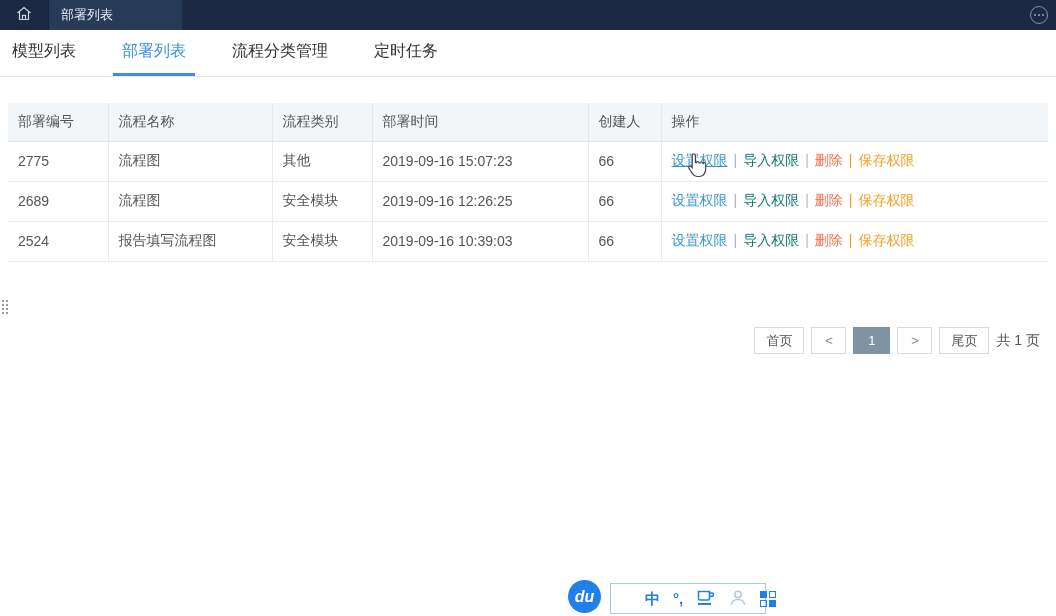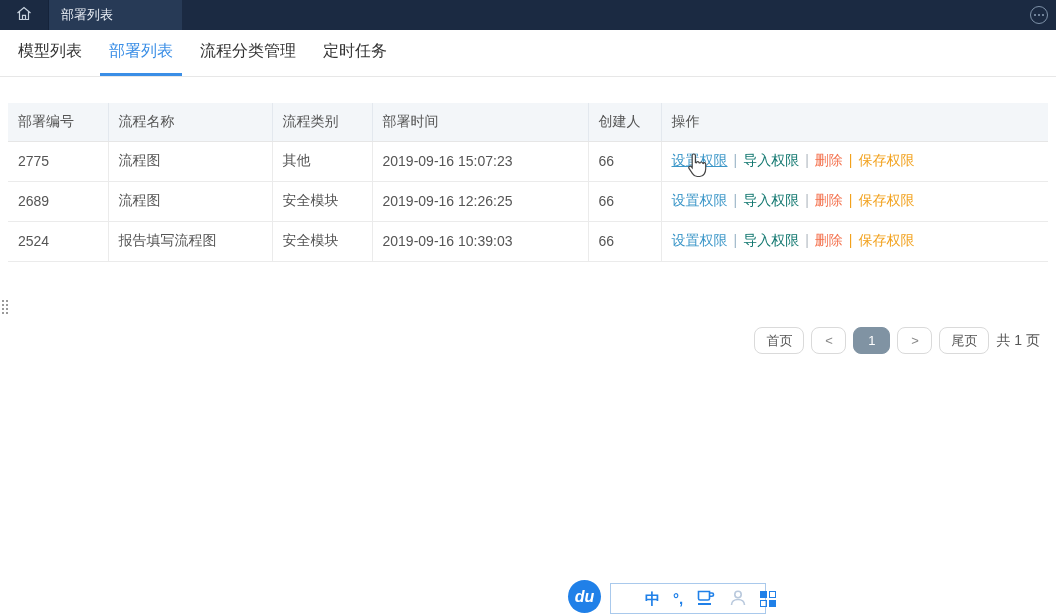--- a/index.html
+++ b/index.html
@@ -26,21 +26,21 @@
     width:18px; height:18px; border:1px solid #7e92a9; border-radius:50%;
     align-self:center; margin-right:8px; display:flex; align-items:center; justify-content:center;
     gap:2px; cursor:pointer;
   }
   .more-btn i { width:2px; height:2px; background:#8ea2b8; border-radius:50%; display:block; }
 
   
   .nav-tabs {
     position:absolute; top:30px; left:0; width:1056px; height:47px;
     background:#fff; border-bottom:1px solid #e7e7e7;
-    display:flex; align-items:stretch; padding-left:9px;
+    display:flex; align-items:stretch; padding-left:3px;gap:19px;
   }
   .nav-tab {
     padding:0 9px; margin-right:9px; font-size:16px; color:#333;
     display:flex; align-items:center; cursor:pointer; border-bottom:3px solid transparent;
   }
   .nav-tab.active { color:#3a8ee6; border-bottom-color:#3a8ee6; }
 
   
   .table-wrap { position:absolute; top:103px; left:8px; width:1040px; }
   table { width:100%; border-collapse:collapse; table-layout:fixed; }
@@ -76,21 +76,21 @@
     background-size:4px 4px; background-position:0 0;
   }
 
   
   .pagination {
     position:absolute; top:327px; right:16px;
     display:flex; align-items:center; gap:7px;
   }
   .pg-btn {
     height:27px; min-width:34px; padding:0 11px; background:#fff;
-    border:1px solid #dadada; border-radius:8px; color:#555; font-size:13px;
+    border:1px solid #dadada; border-radius:0; color:#555; font-size:13px;
     display:flex; align-items:center; justify-content:center; cursor:pointer;
   }
   .pg-btn.arrow { padding:0; width:35px; color:#888; }
   .pg-btn.current {
     background:#8093a3; border-color:#8093a3; color:#fff; width:37px; padding:0;
   }
   .pg-total { font-size:14px; color:#555; white-space:pre; }
 
   
   .cursor { position:absolute; left:684px; top:153px; width:24px; height:26px; pointer-events:none; }

